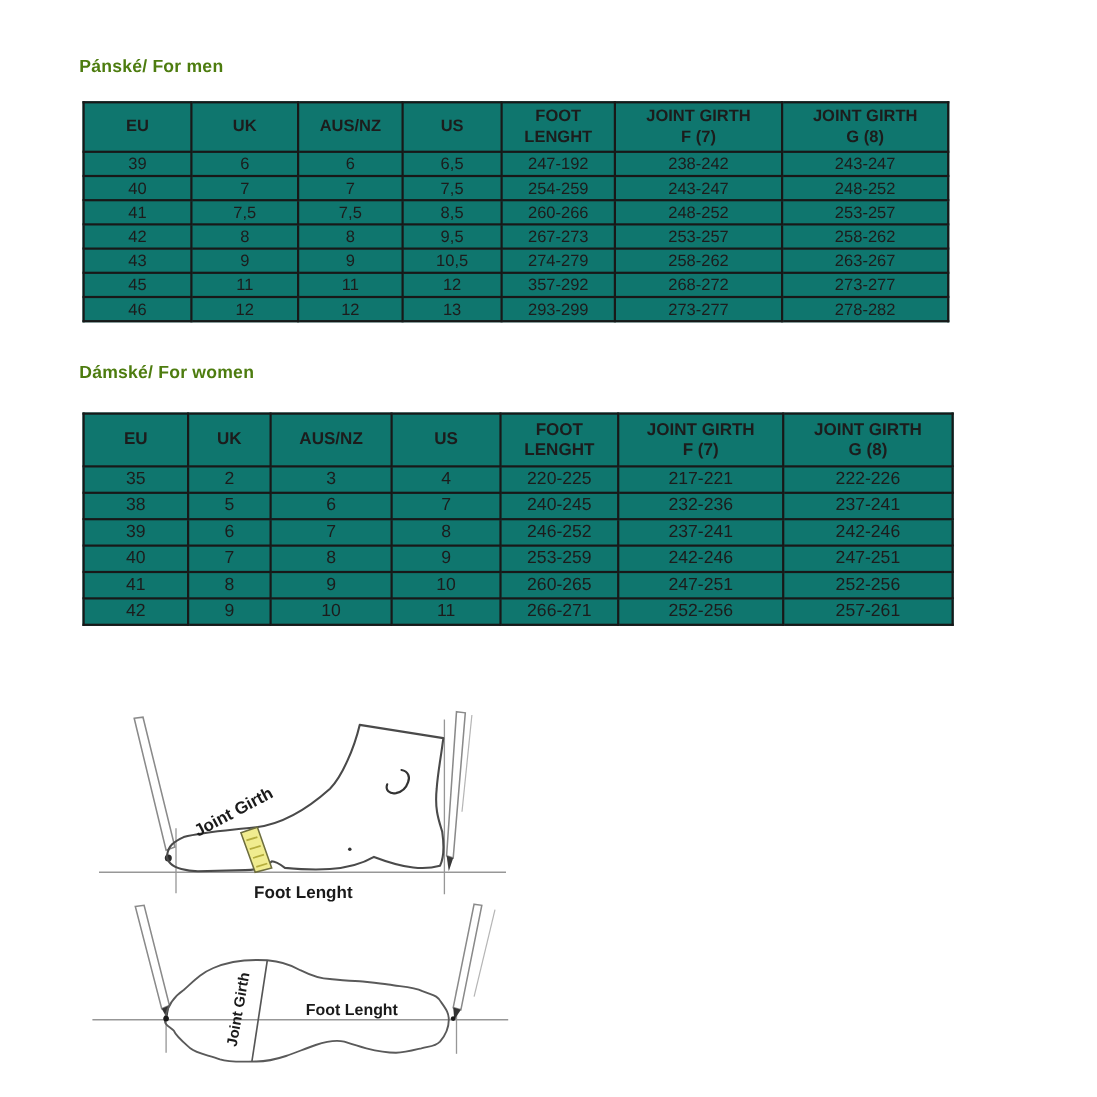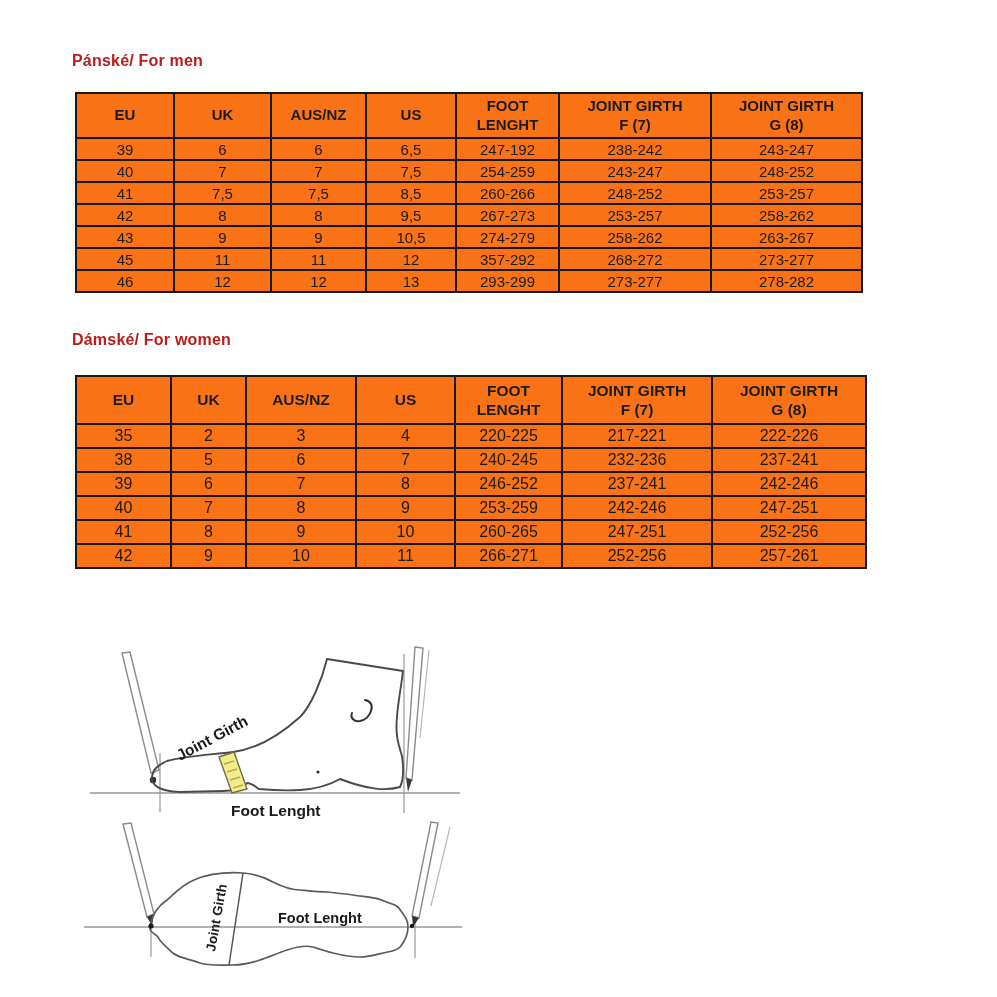--- a/index.html
+++ b/index.html
@@ -1,28 +1,28 @@
 <!DOCTYPE html>
 <html><head>
 <meta charset="utf-8">
 <style>
   html,body { margin:0; padding:0; background:#ffffff; }
   .page {
     position:relative; width:997px; height:997px; background:#ffffff;
     font-family:"Liberation Sans", sans-serif; overflow:hidden; color:#111;
   }
   .section-title {
-    position:absolute; margin:0; font-size:16px; font-weight:700; color:#b91c1c;
+    position:absolute; margin:0; font-size:16px; font-weight:700; color:#4d7c0f;
     letter-spacing:0.2px;
   }
   #title-men   { left:72px; top:52px; }
   #title-women { left:72px; top:331px; }
 
   table.size-table {
-    position:absolute; border-collapse:collapse; table-layout:fixed; background:#f97316;
+    position:absolute; border-collapse:collapse; table-layout:fixed; background:#0f766e;
   }
   table.size-table th, table.size-table td {
     border:2px solid #181818; text-align:center; vertical-align:middle;
     padding:0; color:#1c1c1c; overflow:hidden;
   }
   table.size-table th { font-weight:700; white-space:pre-line; line-height:1.25; }
 
   #men-table   { left:75px; top:92px;  width:786px; }
   #men-table thead tr { height:45px; }
   #men-table tbody tr { height:22px; }

